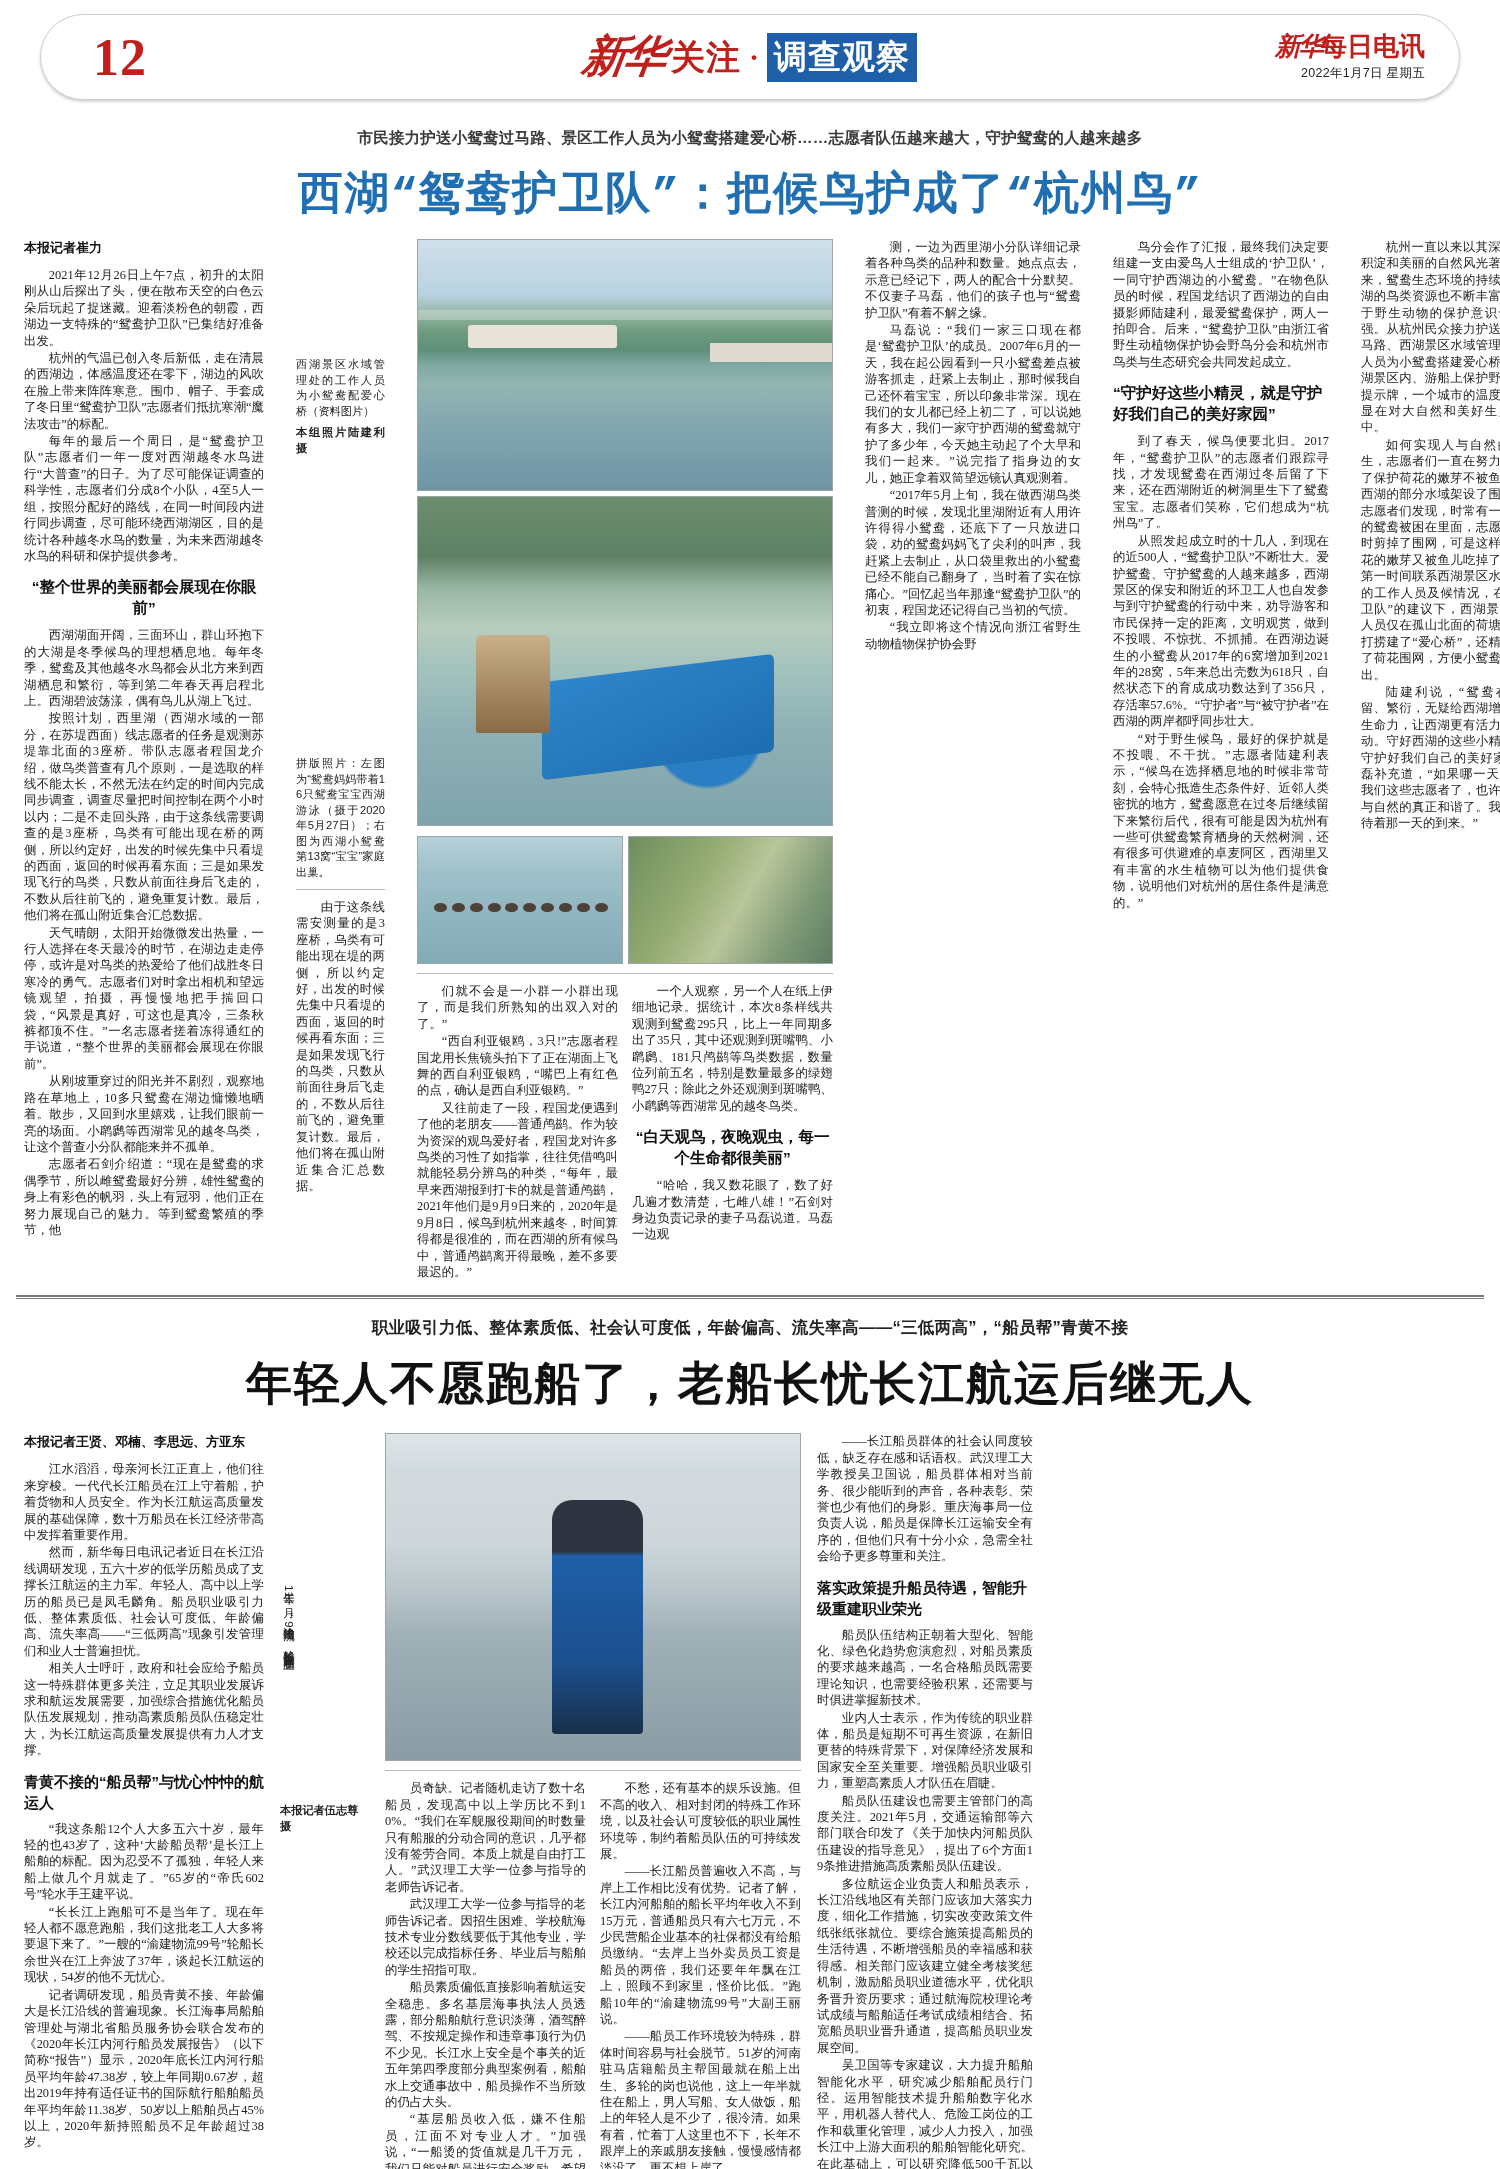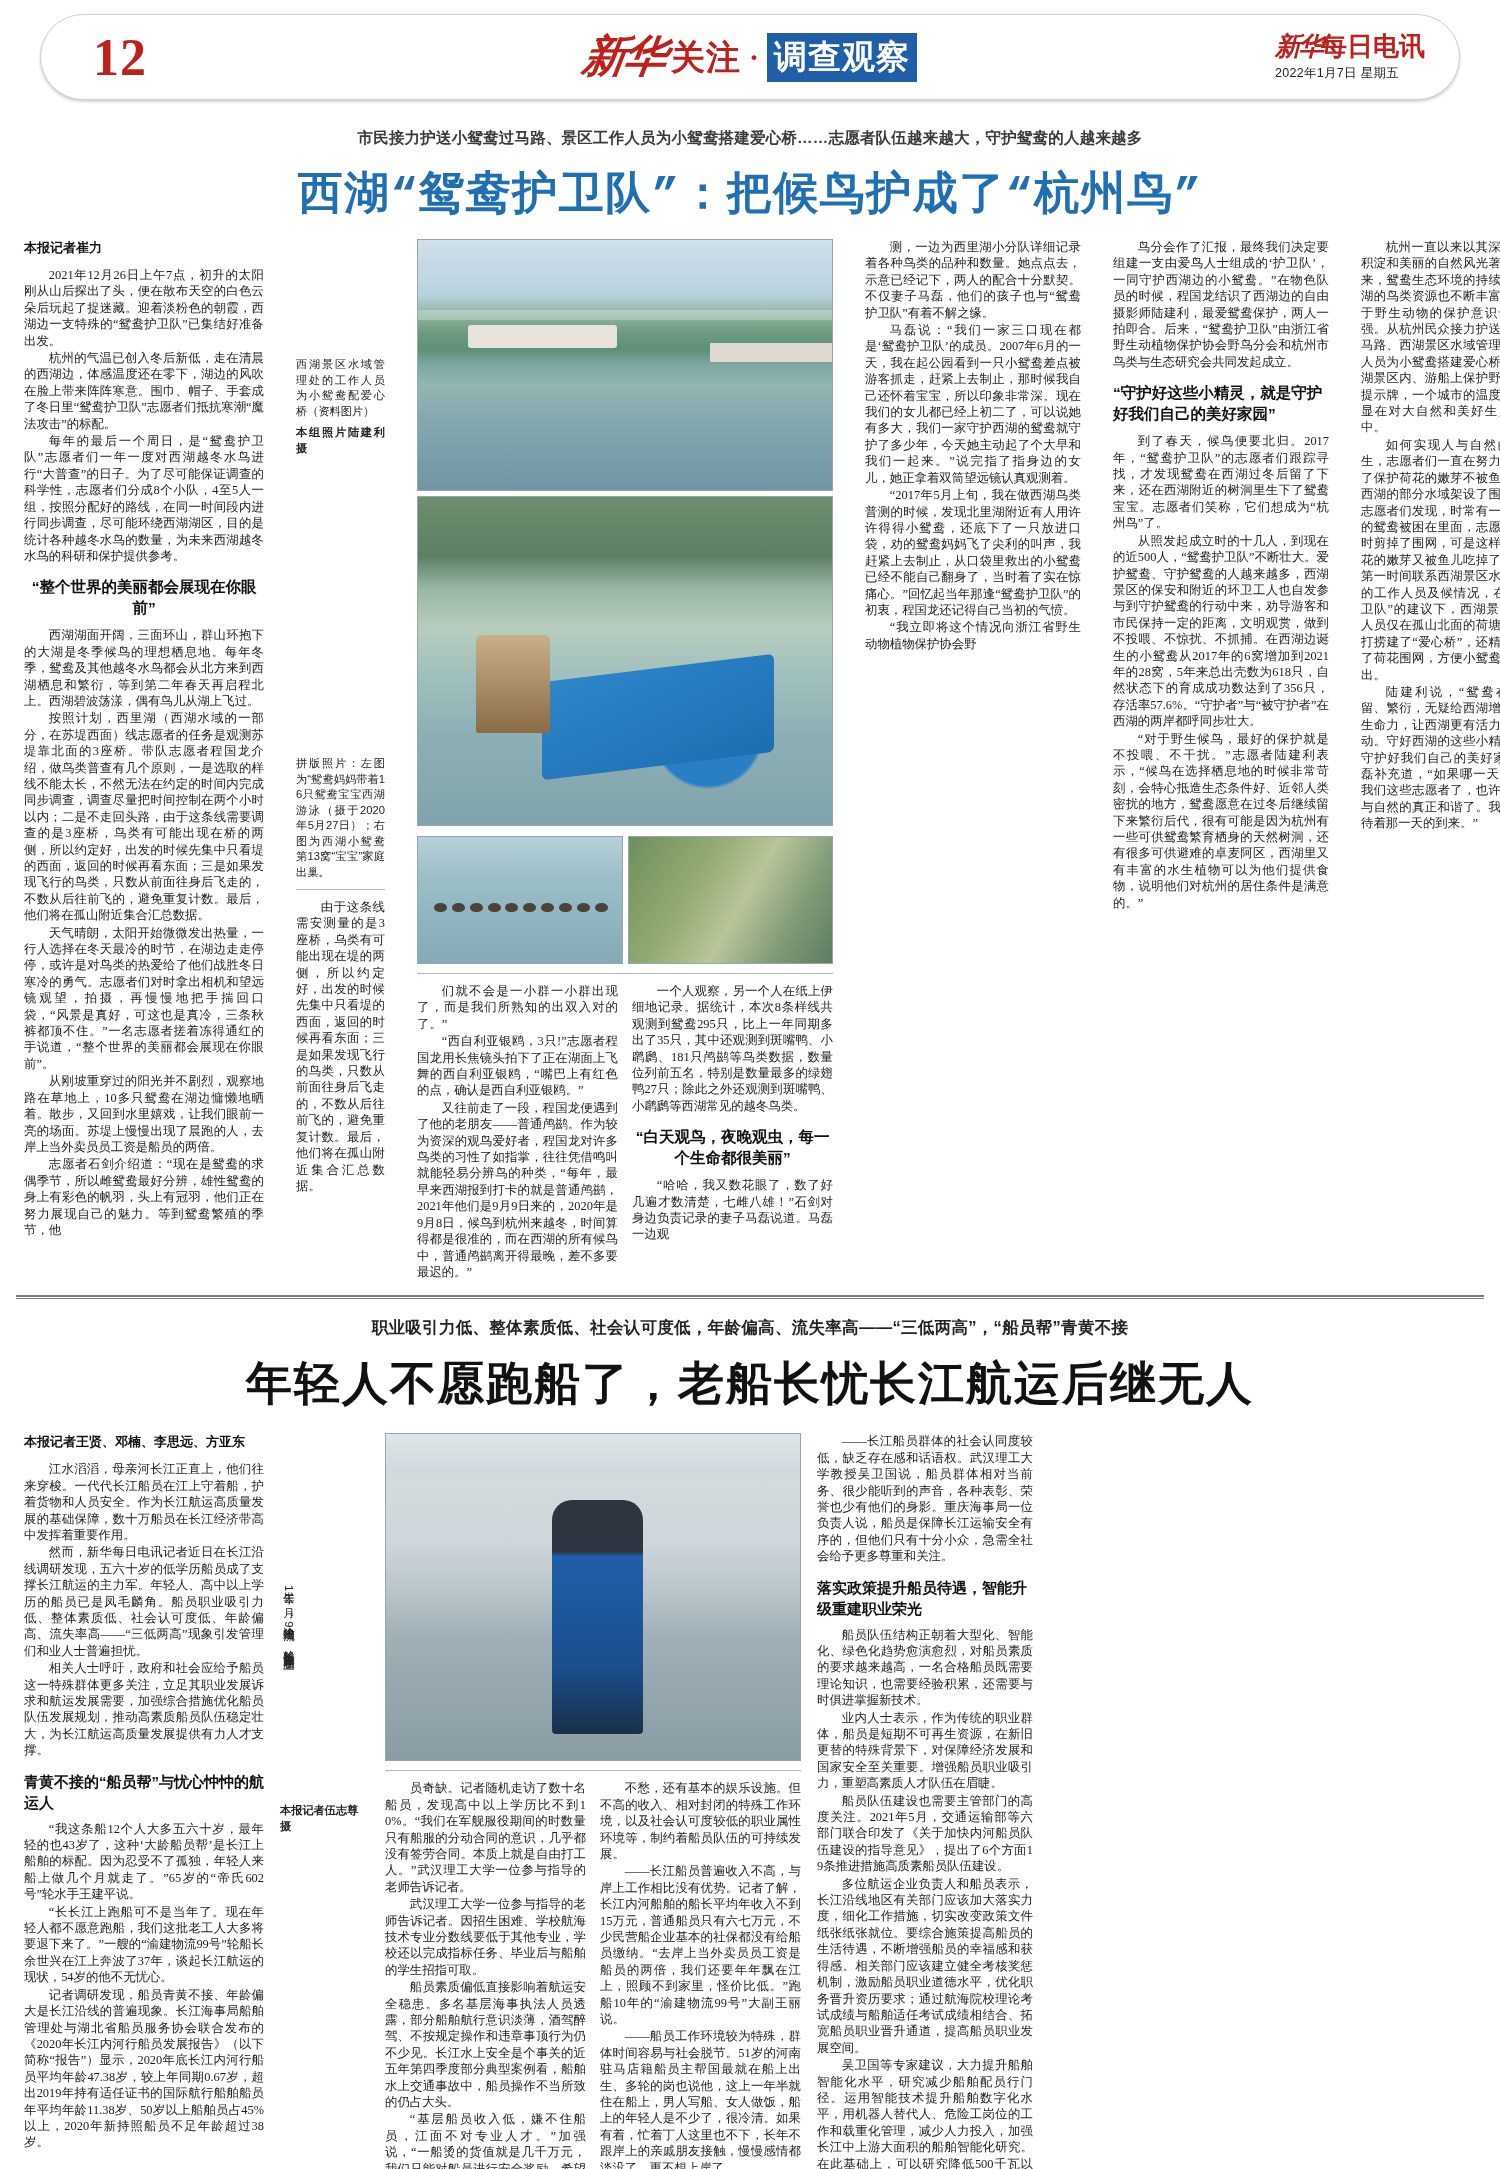--- a/index.html
+++ b/index.html
@@ -48,21 +48,21 @@
   .dot-sep { color:#c0201c; font-size: 30px; font-weight:700; line-height:52px; }
   .diaocha {
     background: #1f5fa8; color: #fff;
     font-family: "Liberation Sans", sans-serif;
     font-size: 33px; font-weight: 700;
     padding: 4px 7px 5px 7px; letter-spacing: 1px;
     line-height: 40px;
   }
   .mast-right {
     position:absolute; right: 34px; top: 50%; transform: translateY(-50%);
-    text-align: left;
+    text-align: right;
   }
   .mast-right .brand {
     font-family: "Liberation Serif", serif;
     font-size: 26px; font-weight: 700; color:#c0201c;
     letter-spacing: 0px; line-height: 30px;
   }
   .mast-right .brand .it { font-style: italic; letter-spacing:-3px; }
   .mast-right .date {
     font-family: "Liberation Sans", sans-serif;
     font-size: 12.5px; color:#222; margin-top: 3px; letter-spacing: .3px;
@@ -268,21 +268,21 @@
 
     <div class="col">
       <div class="byline">本报记者崔力</div>
       <p class="body">2021年12月26日上午7点，初升的太阳刚从山后探出了头，便在散布天空的白色云朵后玩起了捉迷藏。迎着淡粉色的朝霞，西湖边一支特殊的“鸳鸯护卫队”已集结好准备出发。</p>
       <p class="body">杭州的气温已创入冬后新低，走在清晨的西湖边，体感温度还在零下，湖边的风吹在脸上带来阵阵寒意。围巾、帽子、手套成了冬日里“鸳鸯护卫队”志愿者们抵抗寒潮“魔法攻击”的标配。</p>
       <p class="body">每年的最后一个周日，是“鸳鸯护卫队”志愿者们一年一度对西湖越冬水鸟进行“大普查”的日子。为了尽可能保证调查的科学性，志愿者们分成8个小队，4至5人一组，按照分配好的路线，在同一时间段内进行同步调查，尽可能环绕西湖湖区，目的是统计各种越冬水鸟的数量，为未来西湖越冬水鸟的科研和保护提供参考。</p>
       <div class="subhead">“整个世界的美丽都会展现在你眼前”</div>
       <p class="body">西湖湖面开阔，三面环山，群山环抱下的大湖是冬季候鸟的理想栖息地。每年冬季，鸳鸯及其他越冬水鸟都会从北方来到西湖栖息和繁衍，等到第二年春天再启程北上。西湖碧波荡漾，偶有鸟儿从湖上飞过。</p>
       <p class="body">按照计划，西里湖（西湖水域的一部分，在苏堤西面）线志愿者的任务是观测苏堤靠北面的3座桥。带队志愿者程国龙介绍，做鸟类普查有几个原则，一是选取的样线不能太长，不然无法在约定的时间内完成同步调查，调查尽量把时间控制在两个小时以内；二是不走回头路，由于这条线需要调查的是3座桥，鸟类有可能出现在桥的两侧，所以约定好，出发的时候先集中只看堤的西面，返回的时候再看东面；三是如果发现飞行的鸟类，只数从前面往身后飞走的，不数从后往前飞的，避免重复计数。最后，他们将在孤山附近集合汇总数据。</p>
       <p class="body">天气晴朗，太阳开始微微发出热量，一行人选择在冬天最冷的时节，在湖边走走停停，或许是对鸟类的热爱给了他们战胜冬日寒冷的勇气。志愿者们对时拿出相机和望远镜观望，拍摄，再慢慢地把手揣回口袋，“风景是真好，可这也是真冷，三条秋裤都顶不住。”一名志愿者搓着冻得通红的手说道，“整个世界的美丽都会展现在你眼前”。</p>
-      <p class="body">从刚坡重穿过的阳光并不剧烈，观察地路在草地上，10多只鸳鸯在湖边慵懒地晒着。散步，又回到水里嬉戏，让我们眼前一亮的场面。苏堤上慢慢出现了晨跑的人，去岸上当外卖员员工资是船员的两倍。</p>
+      <p class="body">从刚坡重穿过的阳光并不剧烈，观察地路在草地上，10多只鸳鸯在湖边慵懒地晒着。散步，又回到水里嬉戏，让我们眼前一亮的场面。小䴙䴘等西湖常见的越冬鸟类，让这个普查小分队都能来并不孤单。</p>
       <p class="body">志愿者石剑介绍道：“现在是鸳鸯的求偶季节，所以雌鸳鸯最好分辨，雄性鸳鸯的身上有彩色的帆羽，头上有冠羽，他们正在努力展现自己的魅力。等到鸳鸯繁殖的季节，他</p>
     </div>
 
     <div class="col">
       <div style="height:118px"></div>
       <div class="caption">西湖景区水域管理处的工作人员为小鸳鸯配爱心桥（资料图片）</div>
       <div class="caption credit">本组照片陆建利摄</div>
       <div style="height:300px"></div>
       <div class="caption">拼版照片：左图为“鸳鸯妈妈带着16只鸳鸯宝宝西湖游泳（摄于2020年5月27日）；右图为西湖小鸳鸯第13窝“宝宝”家庭出巢。</div>
       <hr class="hr-thin">

